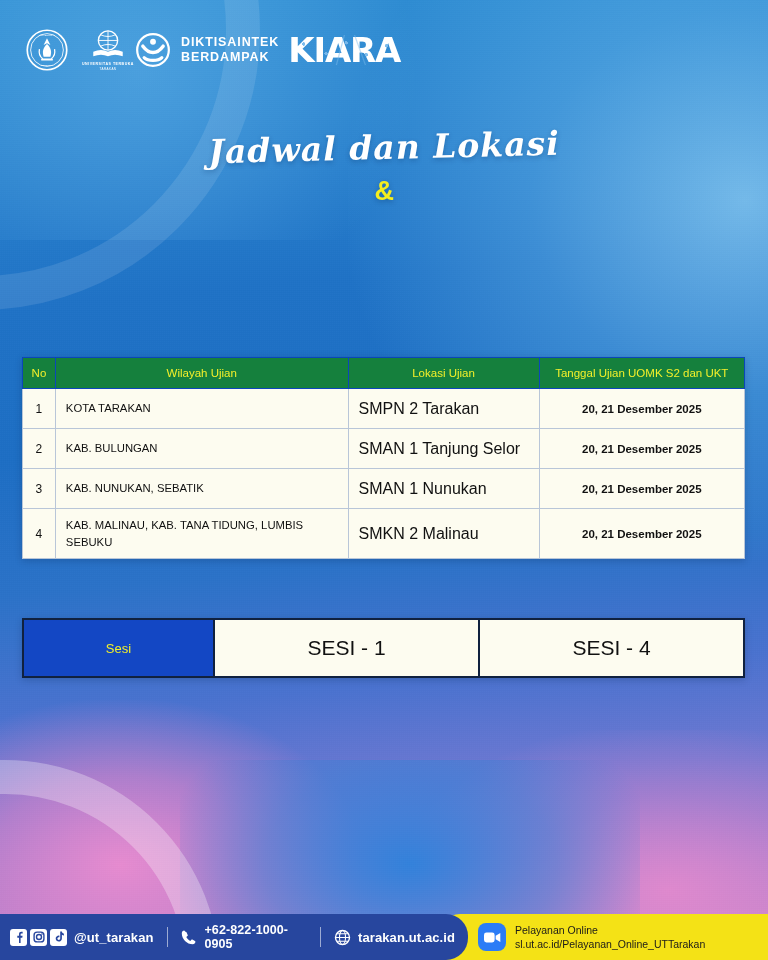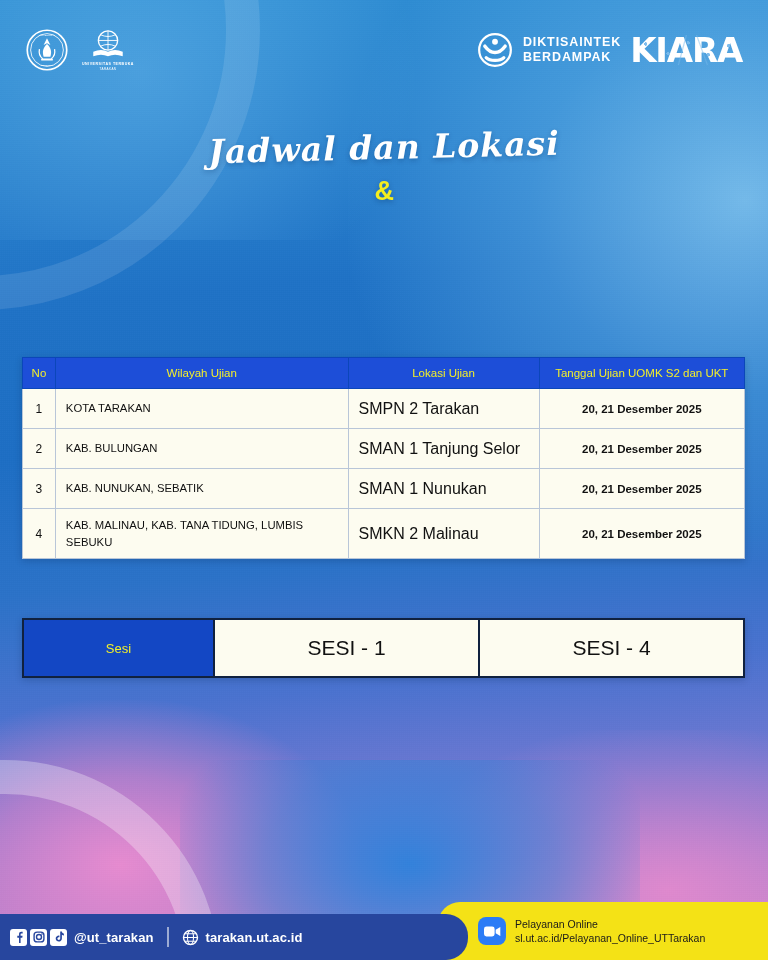--- a/index.html
+++ b/index.html
@@ -61,21 +61,21 @@
   .bg-noise{
     position:absolute; inset:0; opacity:.20;
     background-image:
       repeating-linear-gradient(0deg, rgba(255,255,255,.035) 0 1px, rgba(0,0,0,.03) 1px 2px),
       repeating-linear-gradient(90deg, rgba(255,255,255,.03) 0 1px, rgba(0,0,0,.025) 1px 2px);
   }
 
   
   .header{
     position:absolute; top:0; left:0; right:0; height:100px; z-index:5;
-    display:flex; align-items:center; justify-content:space-between;
+    display:flex; align-items:center; 
     padding:0 26px 0 26px;
   }
   .logos-left{ display:flex; align-items:center; gap:14px; }
   .seal{ width:42px; height:42px; }
   .ut-logo{ display:flex; flex-direction:column; align-items:center; gap:1px; }
   .ut-mark{ width:34px; height:32px; }
   .ut-txt{ font-size:3.6px; color:#fff; letter-spacing:.5px; font-weight:bold; line-height:1.3; text-align:center; }
   .ut-txt2{ font-size:3px; color:#fff; letter-spacing:.4px; }
 
   .brand-right{ display:flex; align-items:center; gap:9px; }
@@ -117,21 +117,21 @@
   }
   .head-amp{ font-size:27px; line-height:1.05; }
 
   
   .tbl{
     position:absolute; left:22px; top:357px; width:723px; z-index:5;
     border-collapse:collapse;
     box-shadow:0 2px 7px rgba(0,30,70,.22);
   }
   .tbl th{
-    background:#1d4ed8; color:#f3ef2a; font-weight:normal;
+    background:#15803d; color:#f3ef2a; font-weight:normal;
     font-size:11.5px; padding:9px 4px; text-align:center;
     border:1px solid #0b46ba;
   }
   .tbl th.c-no{ width:32px; }
   .tbl th.c-wil{ width:285px; }
   .tbl th.c-lok{ width:186px; }
   .tbl th.c-tgl{ width:200px; }
   .tbl td{
     background:#fdfcf0; color:#111; font-size:16px;
     padding:8px 10px; border:1px solid #b9c6d8;
@@ -154,21 +154,21 @@
   .stbl td{ border:2px solid #10213f; height:58px; text-align:center; }
   .stbl td.lbl{
     background:#1347c4; color:#f3ef2a; font-size:13px; width:191px;
   }
   .stbl td.val{ background:#fdfcf0; color:#111; font-size:21px; }
   .stbl td.val.small{ font-size:17px; }
 
   
   .footer{ position:absolute; left:0; bottom:0; width:768px; height:46px; z-index:6; }
   .f-yellow{
-    position:absolute; right:0; bottom:0; width:330px; height:58px;
+    position:absolute; right:0; bottom:0; width:330px; height:46px;
     background:#f4e216; border-radius:22px 0 0 0;
     display:flex; align-items:center; gap:9px; padding-left:40px;
   }
   .zoom-ic{
     width:28px; height:28px; border-radius:8px; background:#2b7cf6;
     display:flex; align-items:center; justify-content:center; flex:0 0 auto;
   }
   .zoom-ic svg{ width:17px; height:17px; }
   .f-ytext{ color:#1a1a1a; font-size:10.5px; line-height:1.35; font-weight:500; }
   .f-blue{
@@ -338,20 +338,28 @@
           <svg viewBox="0 0 12 12">
               <path d="M7.2.6h1.7c.15 1.1.85 1.95 2 2.1v1.7c-.7 0-1.4-.22-2-.62v3.6c0 1.9-1.5 3.1-3.1 3.1S2.7 9.3 2.7 7.5 4.2 4.4 5.8 4.4c.2 0 .4.02.6.06v1.8c-.18-.06-.38-.1-.6-.1-.78 0-1.4.62-1.4 1.38s.62 1.38 1.4 1.38S7.2 8.3 7.2 7.5z" fill="#27469e"></path>
             </svg>
         </span>
       </div>
       <span class="f-txt">@ut_tarakan</span>
     </div>
 
     <div class="f-div"></div>
 
+    <div class="f-seg">
+      <span class="f-ic">
+        <svg viewBox="0 0 17 17">
+            <path d="M4.2 1.6 C3 1.6 1.8 2.8 1.8 4.2 c0 6 5 11 11 11 1.4 0 2.6-1.2 2.6-2.4 0-.4-.2-.7-.5-.9l-2.5-1.3c-.4-.2-.9-.1-1.2.3l-.9 1.1c-1.7-.9-3.1-2.3-4-4l1.1-.9c.4-.3.5-.8.3-1.2L6.5 3.3 c-.2-.4-.6-.6-1-.6z" fill="#fff"></path>
+          </svg>
+      </span>
+      <span class="f-txt ph">+62-822-1000-0905</span>
+    </div>
 
     <div class="f-div"></div>
 
     <div class="f-seg">
       <span class="f-ic">
         <svg viewBox="0 0 17 17">
             <circle cx="8.5" cy="8.5" r="7" fill="none" stroke="#fff" stroke-width="1.4"></circle>
             <ellipse cx="8.5" cy="8.5" rx="3" ry="7" fill="none" stroke="#fff" stroke-width="1.1"></ellipse>
             <path d="M1.5 8.5 H15.5 M2.7 4.8 H14.3 M2.7 12.2 H14.3" stroke="#fff" stroke-width="1.1" fill="none"></path>
           </svg>

